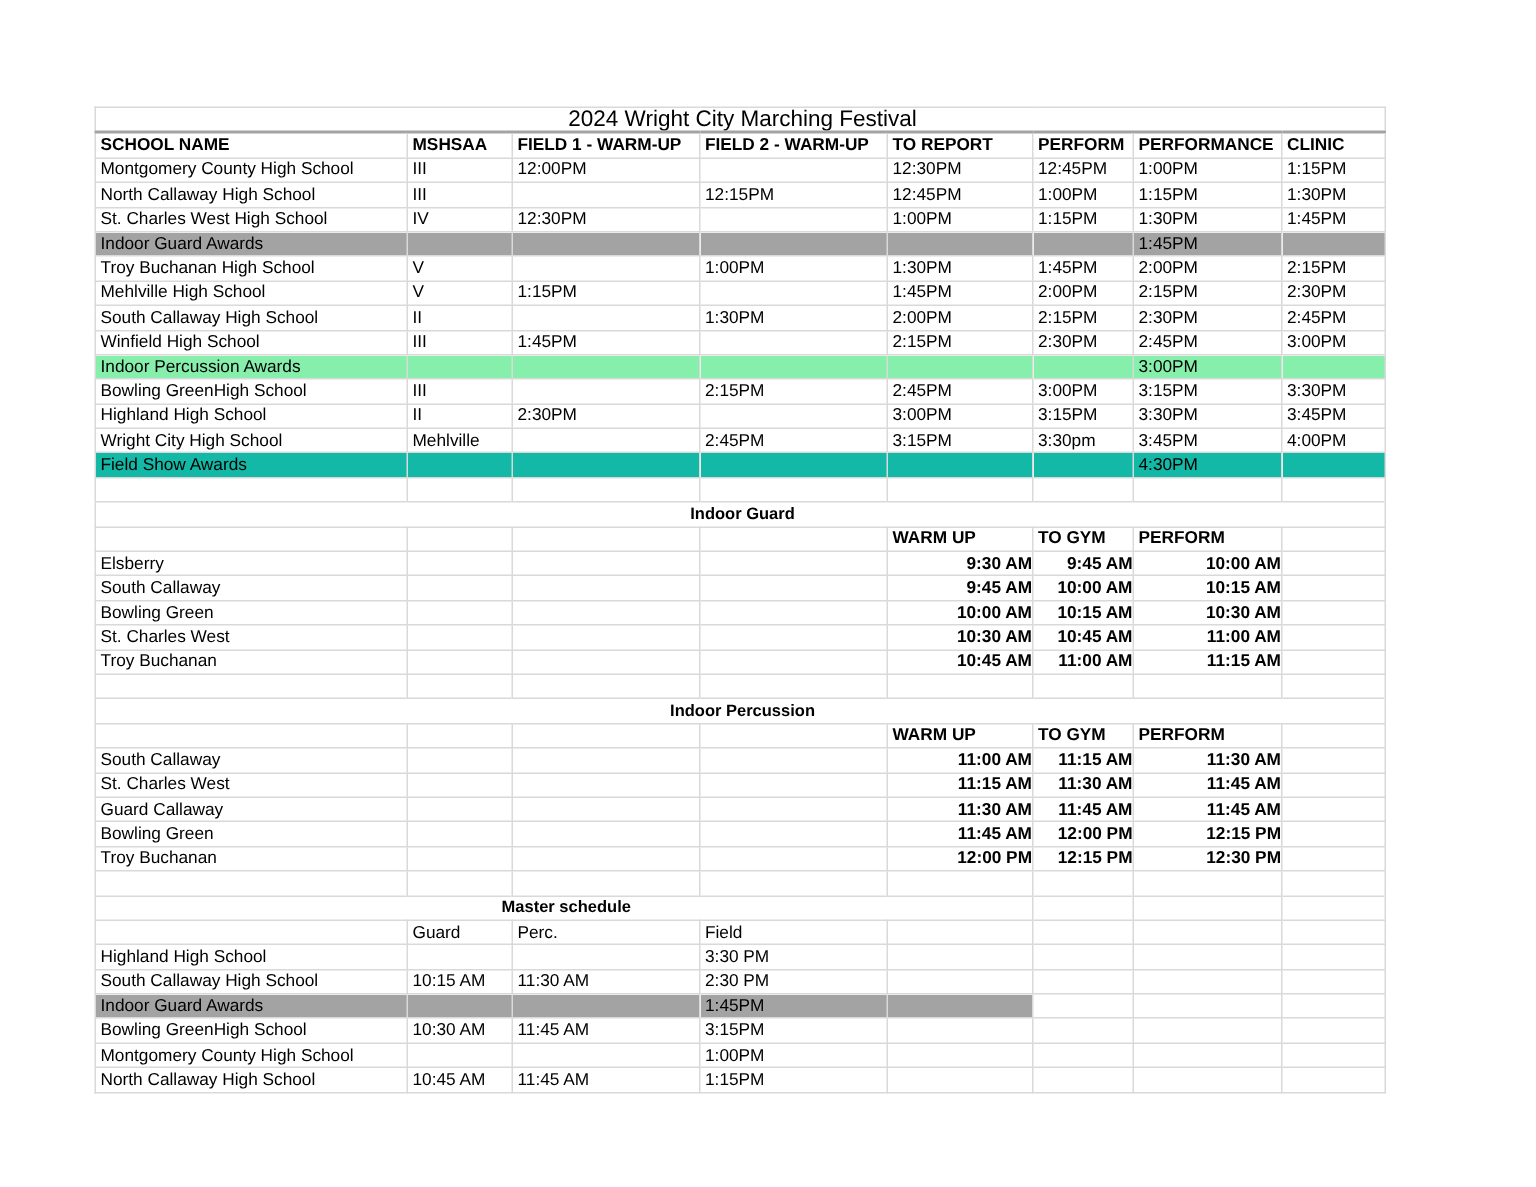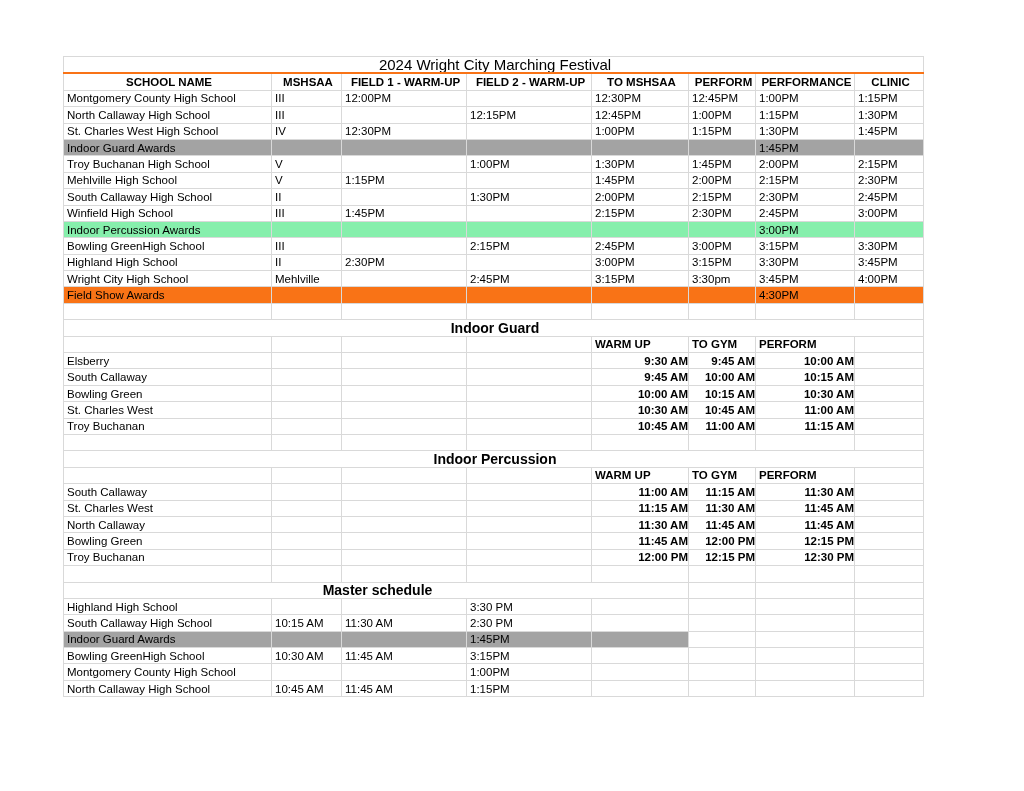--- a/index.html
+++ b/index.html
@@ -11,21 +11,21 @@
   body {
     width: 1024px;
     height: 791px;
     font-family: "Liberation Sans", sans-serif;
     color: #000000;
     overflow: hidden;
   }
   #sheet {
     position: absolute;
     left: 63px;
-    top: 56px;
+    top: 71px;
     width: 860px;
   }
   table.grid {
     border-collapse: collapse;
     table-layout: fixed;
     width: 860px;
     font-size: 11.5px;
   }
   table.grid td {
     border: 1px solid #d9d9d9;
@@ -51,43 +51,42 @@
     border: 2px solid #000000;
     text-align: center;
     font-size: 15px;
     height: 23px;
     padding: 0;
     line-height: 21px;
   }
   td.section-banner {
     border: 2px solid #000000;
     text-align: center;
-    font-size: 14px;
+    font-size: 11px;
     font-weight: bold;
     height: 17px;
     padding: 0;
     line-height: 15px;
   }
   td.hdr {
     font-weight: bold;
     font-size: 11.5px;
   }
   tr.header-row td {
-    border-top: 2px solid #f97316;
-    text-align: center;
+    border-top: 2px solid #a3a3a3;
   }
   td.num {
     text-align: right;
     padding: 0 4px 0 0;
     font-weight: bold;
   }
   td.blank { }
   .hl-yellow { background: #a3a3a3; }
   .hl-green  { background: #86efac; }
-  .hl-blue   { background: #f97316; margin-left: 42px; }
+  .hl-blue   { background: #14b8a6; margin-left: 42px; }
   tr.spacer td { border-top: none; border-bottom: none; }
 </style>
 </head>
 <body>
 
 <div id="sheet">
   <table class="grid">
     <colgroup>
       <col class="c-school">
         <col class="c-mshsaa">
@@ -100,21 +99,21 @@
     </colgroup>
     <tbody id="sheet-body">
         <tr>
           <td class="banner" colspan="8">2024 Wright City Marching Festival</td>
         </tr>
         <tr class="header-row">
           <td class="hdr">SCHOOL NAME</td>
           <td class="hdr">MSHSAA</td>
           <td class="hdr">FIELD 1 - WARM-UP</td>
           <td class="hdr">FIELD 2 - WARM-UP</td>
-          <td class="hdr">TO MSHSAA</td>
+          <td class="hdr">TO REPORT</td>
           <td class="hdr">PERFORM</td>
           <td class="hdr">PERFORMANCE</td>
           <td class="hdr">CLINIC</td>
         </tr>
         <tr>
           <td>Montgomery County High School</td>
           <td>III</td>
           <td>12:00PM</td>
           <td></td>
           <td>12:30PM</td>
@@ -352,21 +351,21 @@
           <td>St. Charles West</td>
           <td></td>
           <td></td>
           <td></td>
           <td class="num">11:15 AM</td>
           <td class="num">11:30 AM</td>
           <td class="num">11:45 AM</td>
           <td></td>
         </tr>
         <tr>
-          <td>North Callaway</td>
+          <td>Guard Callaway</td>
           <td></td>
           <td></td>
           <td></td>
           <td class="num">11:30 AM</td>
           <td class="num">11:45 AM</td>
           <td class="num">11:45 AM</td>
           <td></td>
         </tr>
         <tr>
           <td>Bowling Green</td>
@@ -393,20 +392,30 @@
           <td class="blank"></td>
           <td class="blank"></td>
           <td class="blank"></td>
           <td class="blank"></td>
           <td class="blank"></td>
           <td class="blank"></td>
           <td class="blank"></td>
         </tr>
         <tr>
           <td class="section-banner" colspan="5">Master schedule</td>
+          <td></td>
+          <td></td>
+          <td></td>
+        </tr>
+        <tr>
+          <td></td>
+          <td>Guard</td>
+          <td>Perc.</td>
+          <td>Field</td>
+          <td></td>
           <td></td>
           <td></td>
           <td></td>
         </tr>
         <tr>
           <td>Highland High School</td>
           <td></td>
           <td></td>
           <td>3:30 PM</td>
           <td></td>

